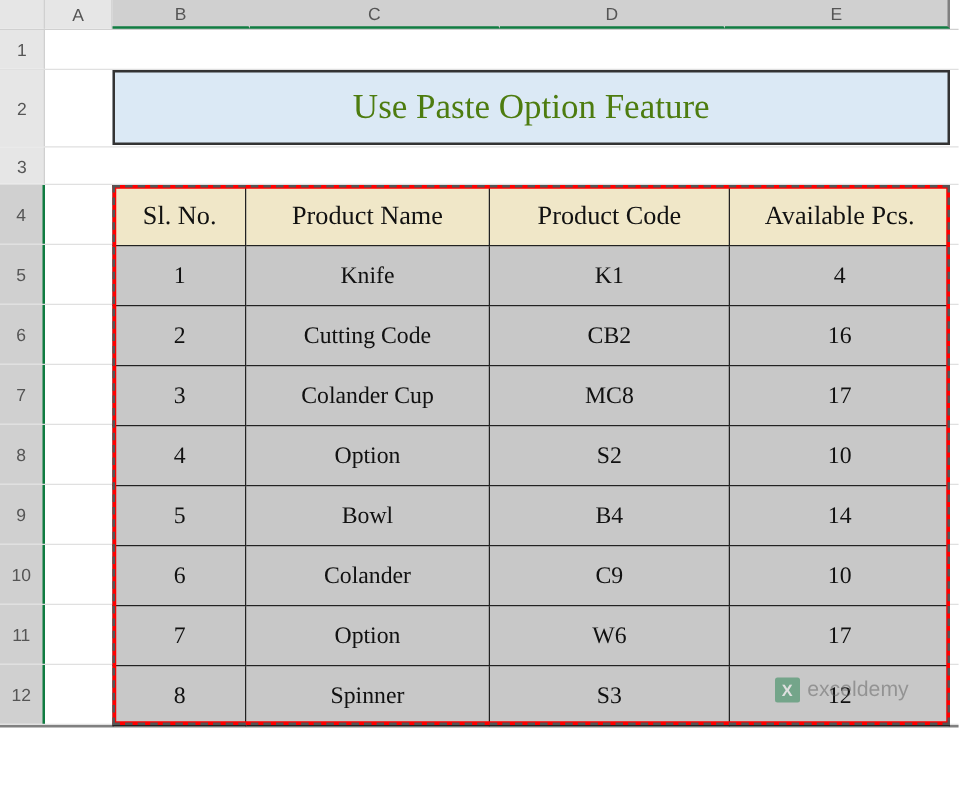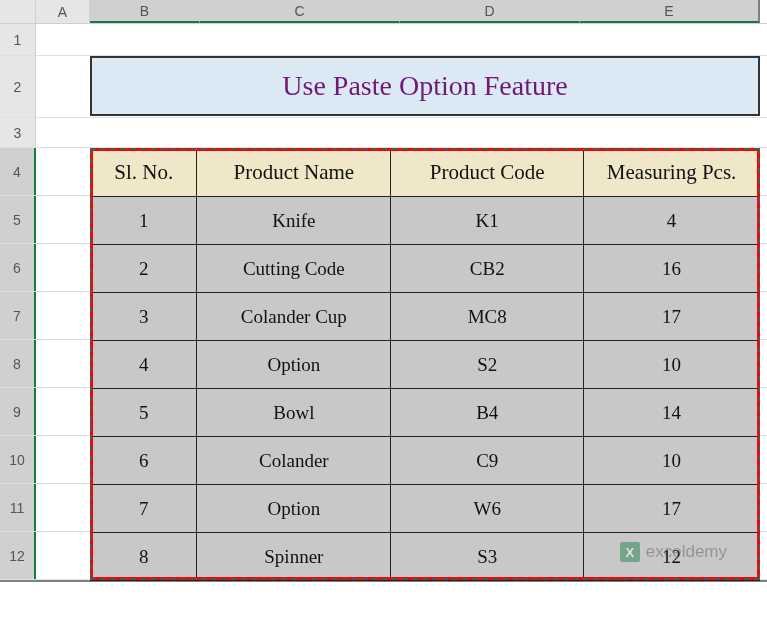--- a/index.html
+++ b/index.html
@@ -73,21 +73,21 @@
       top: calc(24px + 32px);
       width: calc(110px + 200px + 180px + 180px);
       height: 60px;
       background: #dbe9f5;
       border: 2px solid #333;
       display: flex;
       align-items: center;
       justify-content: center;
       font-size: 28px;
       font-family: 'Times New Roman', serif;
-      color: #701a75;
+      color: #4d7c0f;
     }
 
     .marching-ants {
       position: absolute;
       left: calc(36px + 54px);
       top: calc(24px + 32px + 62px + 30px);
       width: calc(110px + 200px + 180px + 180px);
       height: calc(48px * 9);
       border: 2px dashed #555;
       pointer-events: none;
@@ -223,21 +223,21 @@
   </div>
 
   <div class="title-cell">Use Paste Option Feature</div>
 
   <table class="data-table">
     <thead>
       <tr>
         <th class="c-B">Sl. No.</th>
         <th class="c-C">Product Name</th>
         <th class="c-D">Product Code</th>
-        <th class="c-E">Measuring Pcs.</th>
+        <th class="c-E">Available Pcs.</th>
       </tr>
     </thead>
     <tbody id="tbody">
         <tr>
           <td class="c-B">1</td>
           <td class="c-C">Knife</td>
           <td class="c-D">K1</td>
           <td class="c-E">4</td>
         </tr>
         <tr>

